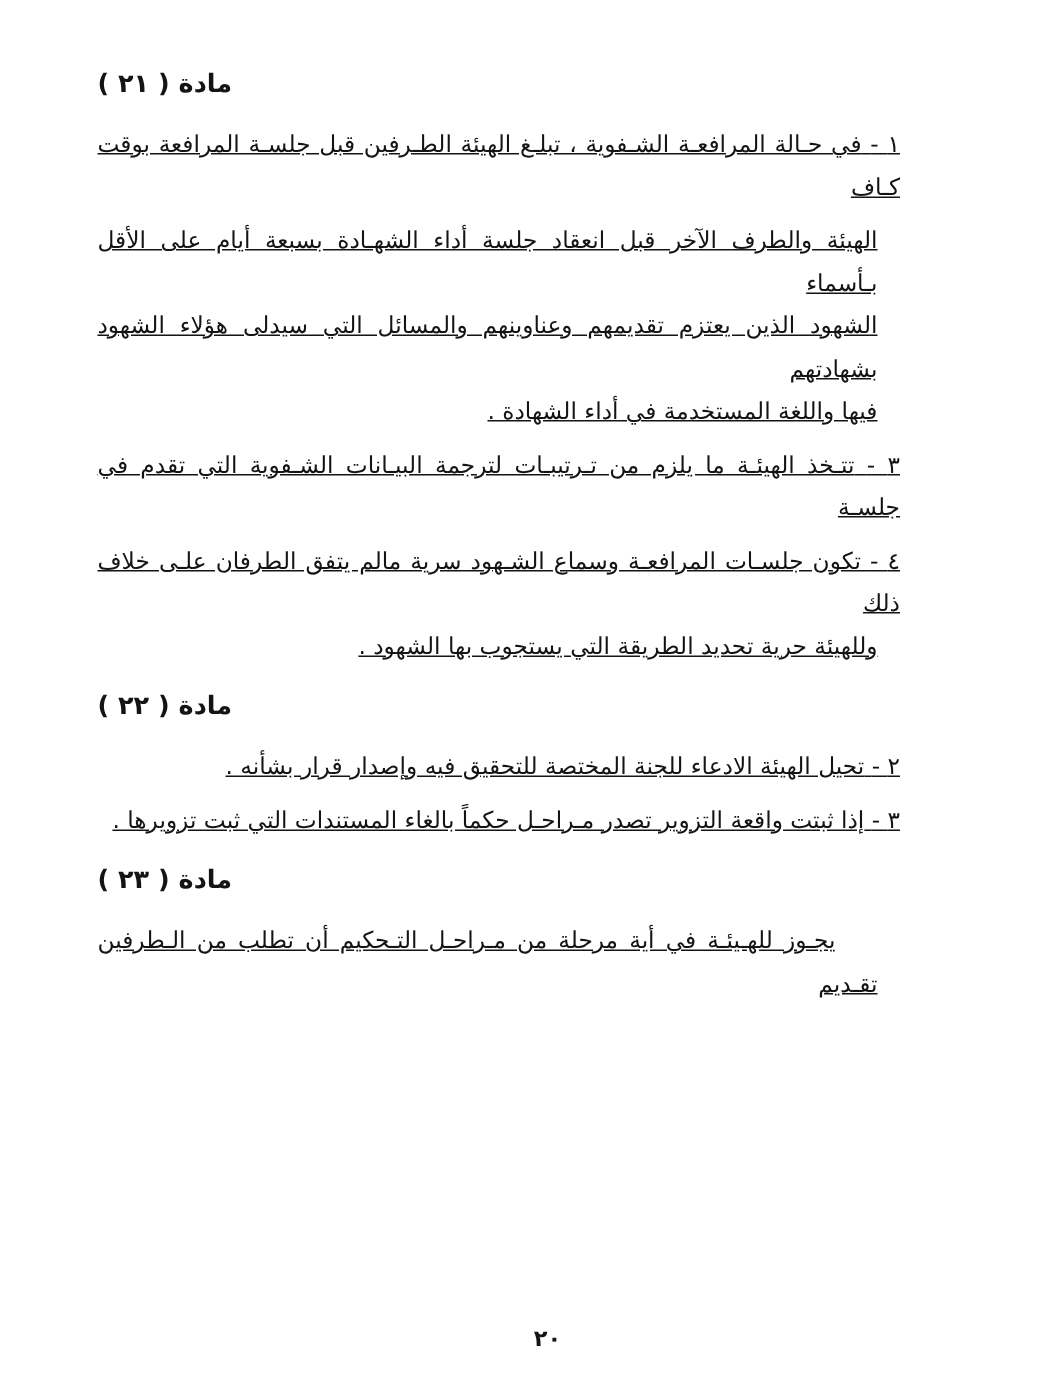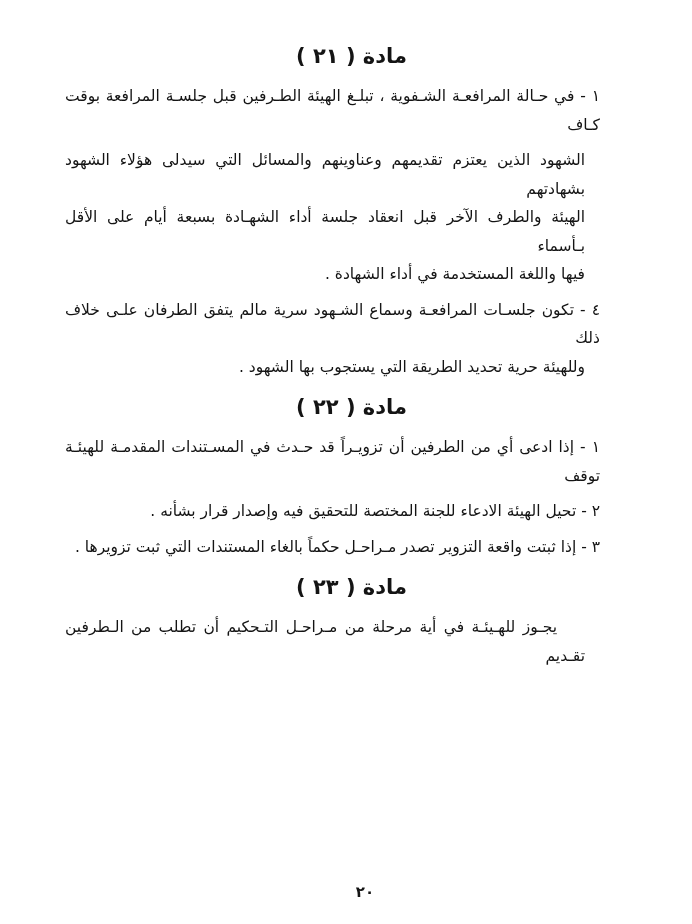--- a/index.html
+++ b/index.html
@@ -16,34 +16,35 @@
     direction: rtl;
     color: #141414;
   }
   .content {
     position: absolute;
     top: 43px;
     right: 92px;
     width: 535px;
   }
   .article-heading {
-    font-size: 21px;
+    font-size: 17px;
     font-weight: bold;
     line-height: 26px;
-    text-align: center;
+    text-align: left;
     margin: 13px -38px 13px 0;
   }
   .article:first-child .article-heading { margin-top: 0; }
   .item { margin: 0 0 7px 0; }
   .line {
     font-size: 15.5px;
     line-height: 28.5px;
     text-align: start;
     margin-right: 15px;
     white-space: normal;
+    text-decoration: underline;
   }
   .line.first { margin-right: 0; }
   .line.justify {
     text-align: justify;
     text-align-last: justify;
   }
   .marker { display: inline; }
   .paragraph { margin-top: 2px; }
   .pline.indent { text-indent: 28px; }
   .page-number {
@@ -61,35 +62,35 @@
 <body>
 
 <div class="page">
   <div class="content" id="content">
       <div class="article">
         <div class="article-heading">مادة ( ٢١ )</div>
         <div class="item">
           <div class="line justify first"><span class="marker">١ -</span> <span>في حـالة المرافعـة الشـفوية ، تبلـغ الهيئة الطـرفين قبل جلسـة المرافعة بوقت كـاف</span></div>
         </div>
         <div class="item">
+          <div class="line justify">الهيئة والطرف الآخر قبل انعقاد جلسة أداء الشهـادة بسبعة أيام على الأقل بـأسماء</div>
           <div class="line justify">الشهود الذين يعتزم تقديمهم وعناوينهم والمسائل التي سيدلى هؤلاء الشهود بشهادتهم</div>
-          <div class="line justify">الهيئة والطرف الآخر قبل انعقاد جلسة أداء الشهـادة بسبعة أيام على الأقل بـأسماء</div>
           <div class="line">فيها واللغة المستخدمة في أداء الشهادة .</div>
         </div>
         <div class="item">
+          <div class="line justify first"><span class="marker">٣ -</span> <span>تتـخذ الهيئـة ما يلزم من تـرتيبـات لترجمة البيـانات الشـفوية التي تقدم في جلسـة</span></div>
         </div>
         <div class="item">
           <div class="line justify first"><span class="marker">٤ -</span> <span>تكون جلسـات المرافعـة وسماع الشـهود سرية مالم يتفق الطرفان علـى خلاف ذلك</span></div>
           <div class="line">وللهيئة حرية تحديد الطريقة التي يستجوب بها الشهود .</div>
         </div>
       </div>
       <div class="article">
         <div class="article-heading">مادة ( ٢٢ )</div>
         <div class="item">
-          <div class="line justify first"><span class="marker">١ -</span> <span>إذا ادعى أي من الطرفين أن تزويـراً قد حـدث في المسـتندات المقدمـة للهيئـة توقف</span></div>
         </div>
         <div class="item">
           <div class="line first"><span class="marker">٢ -</span> <span>تحيل الهيئة الادعاء للجنة المختصة للتحقيق فيه وإصدار قرار بشأنه .</span></div>
         </div>
         <div class="item">
           <div class="line first"><span class="marker">٣ -</span> <span>إذا ثبتت واقعة التزوير تصدر مـراحـل حكماً بالغاء المستندات التي ثبت تزويرها .</span></div>
         </div>
       </div>
       <div class="article">
         <div class="article-heading">مادة ( ٢٣ )</div>

